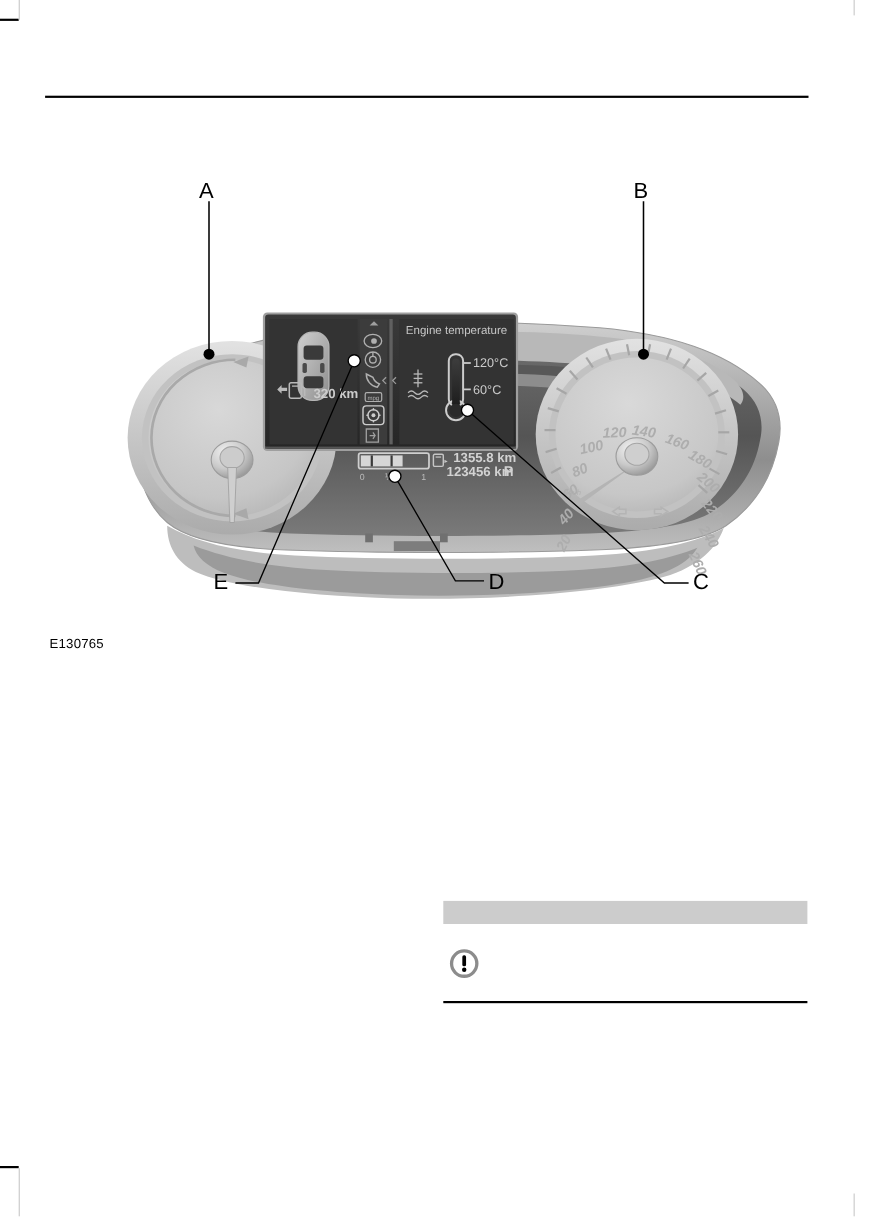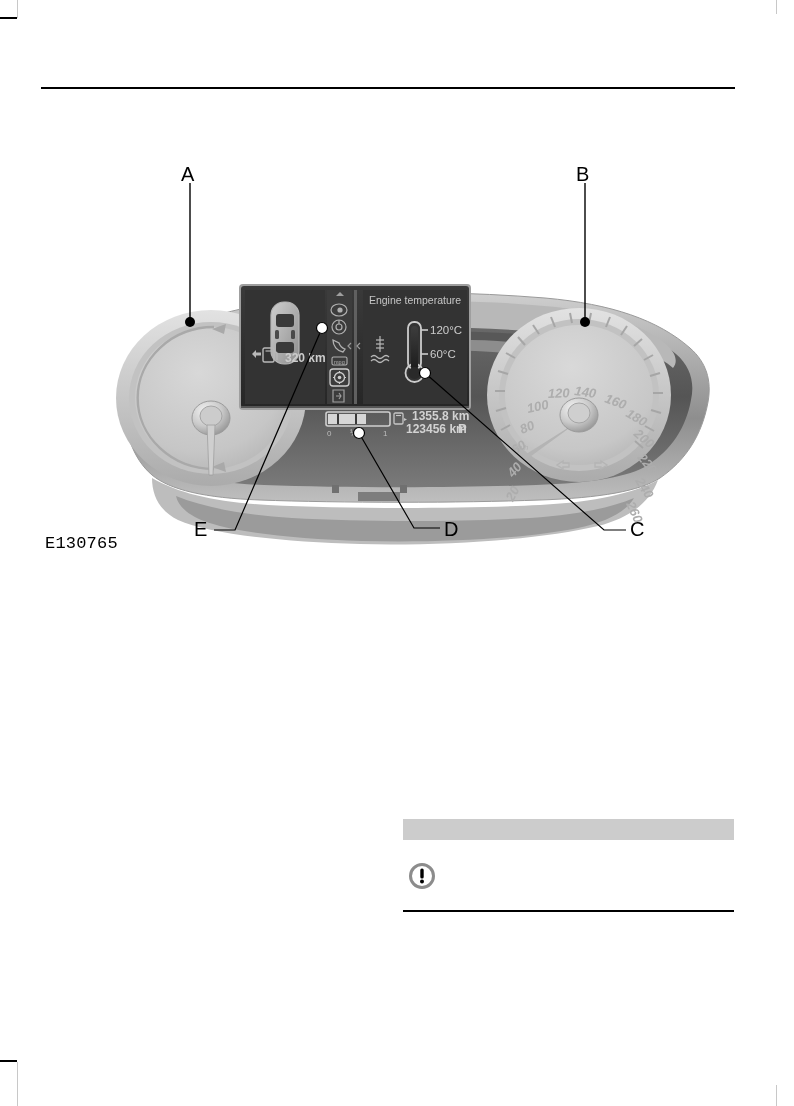--- a/index.html
+++ b/index.html
@@ -57,23 +57,23 @@
     font-size: 20px;
     color: #000;
     line-height: 1;
     letter-spacing: 0;
   }
 
   
   .figure-id {
     position: absolute;
     left: 45px;
-    top: 534px;
-    font-family: Liberation Mono, monospace;
-    font-size: 17px;
+    top: 578px;
+    font-family: Liberation Sans, sans-serif;
+    font-size: 12px;
     color: #000;
     letter-spacing: .2px;
   }
 
   
   .note-block {
     position: absolute;
     left: 403px;
     top: 819px;
     width: 331px;

